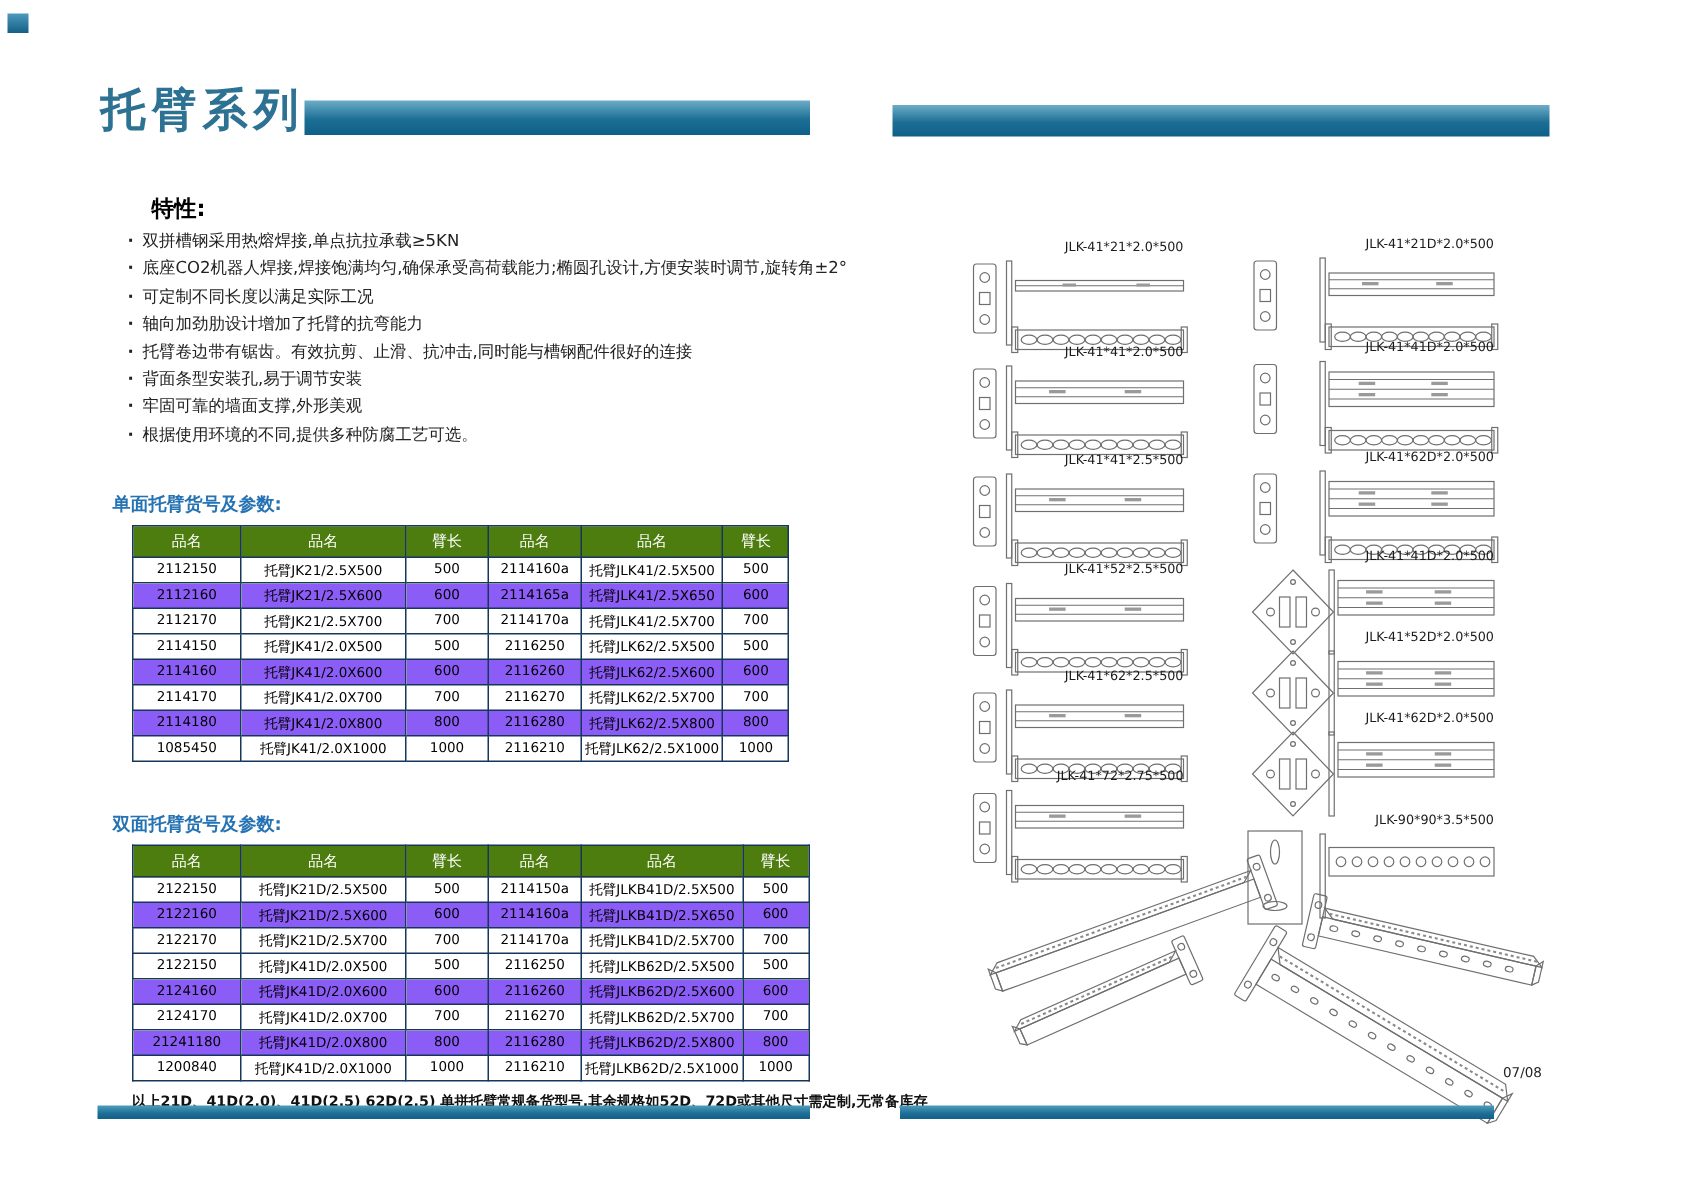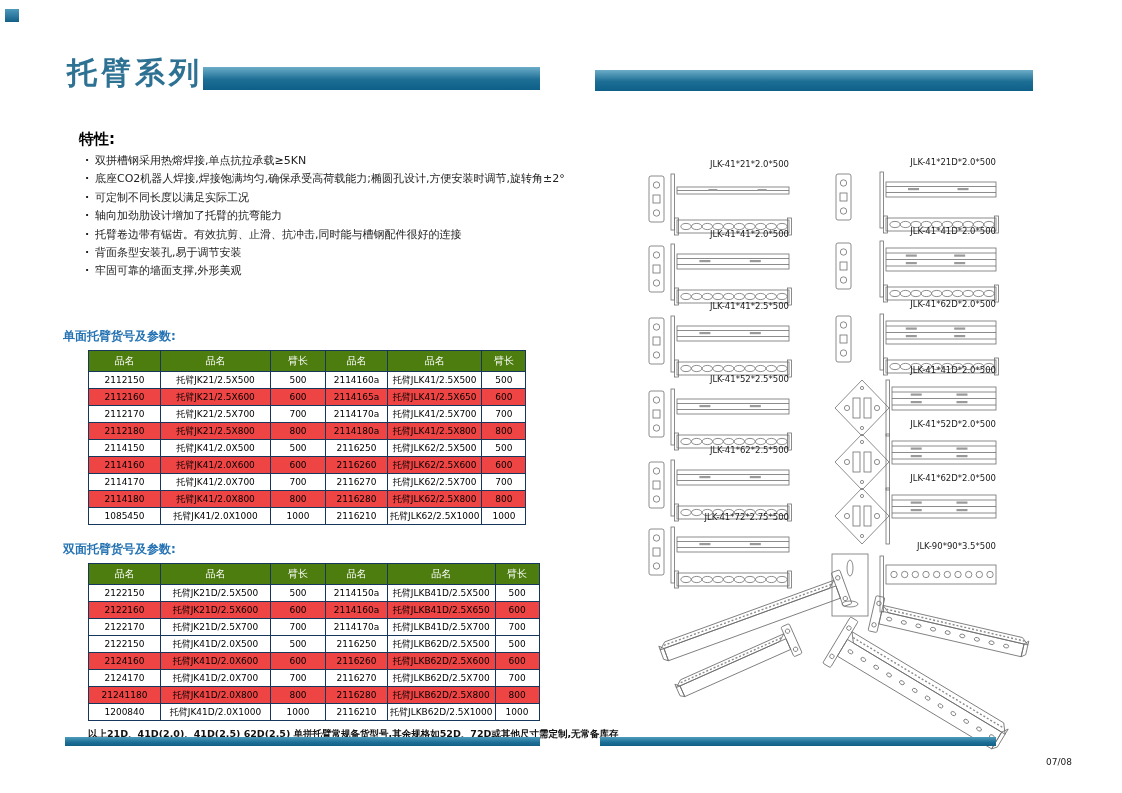--- a/index.html
+++ b/index.html
@@ -8,67 +8,68 @@
     font-family:"DejaVu Sans","Liberation Sans",sans-serif;color:#1a1a1a;
   }
   .corner-accent{position:absolute;left:5px;top:9px;width:14px;height:13px;
     background:linear-gradient(180deg,#4e9abd,#135f86);}
   
   .left-page{position:absolute;left:63px;top:0;width:500px;height:793px;}
   .page-title{position:absolute;left:4px;top:53px;margin:0;font-size:30px;font-weight:bold;
     color:#2d7193;letter-spacing:4px;white-space:nowrap;}
   .title-bar{position:absolute;left:140px;top:67px;width:337px;height:23px;
     background:linear-gradient(180deg,#6cadc8 0%,#1d6e95 55%,#0e6089 100%);}
-  .features-heading{position:absolute;left:16px;top:130px;margin:0;font-size:15px;
+  .features-heading{position:absolute;left:38px;top:130px;margin:0;font-size:15px;
     font-weight:bold;color:#000;}
   .features{position:absolute;left:22px;top:152px;width:482px;margin:0;padding:0;
     list-style:none;font-size:11px;line-height:18.4px;color:#222;}
   .features li{position:relative;padding-left:10px;}
   .features li:before{content:"·";position:absolute;left:0;top:0;font-weight:bold;}
   .table-block{position:absolute;left:0;width:500px;}
-  .section-heading{margin:0 0 5px 0;font-size:12px;font-weight:bold;color:#2573b3;}
+  .section-heading{margin:0 0 5px 12px;font-size:12px;font-weight:bold;color:#2573b3;}
   .param-table{border-collapse:collapse;margin-left:25px;table-layout:fixed;
     border:1.5px solid #16365c;}
   .param-table th{background:#4d7c0f;color:#ffffff;font-size:10px;font-weight:normal;
     height:20px;border:1px solid #16365c;padding:0;text-align:center;}
   .param-table td{font-size:9px;height:16px;border:1px solid #16365c;padding:0 2px;
     text-align:center;white-space:nowrap;overflow:hidden;color:#000;}
-  .param-table tr.alt td{background:#ef4444;}
+  .param-table tr.alt td{background:#8b5cf6;}
   .table-note{margin:7px 0 0 25px;font-size:9.5px;font-weight:bold;color:#111;
     white-space:nowrap;}
   .bottom-bar{position:absolute;height:9px;
     background:linear-gradient(180deg,#4f9cbc,#1c6e96 60%,#135f86);}
   .bottom-bar.left-b{left:2px;top:737px;width:475px;}
   
   .right-page{position:absolute;left:592px;top:0;width:470px;height:652px;}
   .top-bar{position:absolute;left:3px;top:70px;width:438px;height:21px;
     background:linear-gradient(180deg,#6cadc8 0%,#1d6e95 55%,#0e6089 100%);}
   .drawing{position:absolute;}
   .dlabel{font-size:8.5px;fill:#1a1a1a;font-family:"DejaVu Sans","Liberation Sans",sans-serif;}
   .bottom-bar.right-b{left:8px;top:737px;width:396px;}
-  .page-number{position:absolute;left:410px;top:757px;font-size:9px;color:#222;margin-left:44px;}
+  .page-number{position:absolute;left:410px;top:711px;font-size:9px;color:#222;}
   #iso-svg{position:absolute;left:0;top:0;}
 </style>
 </head>
 <body>
 
 <div class="corner-accent"></div>
 
 <section class="left-page">
   <h1 class="page-title">托臂系列</h1>
   <div class="title-bar"></div>
   <h2 class="features-heading">特性:</h2>
   <ul class="features" id="features">
       <li>双拼槽钢采用热熔焊接,单点抗拉承载≥5KN</li>
       <li>底座CO2机器人焊接,焊接饱满均匀,确保承受高荷载能力;椭圆孔设计,方便安装时调节,旋转角±2°</li>
       <li>可定制不同长度以满足实际工况</li>
       <li>轴向加劲肋设计增加了托臂的抗弯能力</li>
       <li>托臂卷边带有锯齿。有效抗剪、止滑、抗冲击,同时能与槽钢配件很好的连接</li>
       <li>背面条型安装孔,易于调节安装</li>
       <li>牢固可靠的墙面支撑,外形美观</li>
+      <li>根据使用环境的不同,提供多种防腐工艺可选。</li>
     </ul>
   <div id="left-sections">
       <div class="table-block" style="top: 328px;">
         <h3 class="section-heading">单面托臂货号及参数:</h3>
         <table class="param-table">
           <colgroup>
             <col style="width: 72px;">
             <col style="width: 110px;">
             <col style="width: 55px;">
             <col style="width: 62px;">
@@ -102,28 +103,20 @@
               <td>托臂JLK41/2.5X650</td>
               <td>600</td>
             </tr>
             <tr>
               <td>2112170</td>
               <td>托臂JK21/2.5X700</td>
               <td>700</td>
               <td>2114170a</td>
               <td>托臂JLK41/2.5X700</td>
               <td>700</td>
-            </tr>
-            <tr class="alt">
-              <td>2112180</td>
-              <td>托臂JK21/2.5X800</td>
-              <td>800</td>
-              <td>2114180a</td>
-              <td>托臂JLK41/2.5X800</td>
-              <td>800</td>
             </tr>
             <tr>
               <td>2114150</td>
               <td>托臂JK41/2.0X500</td>
               <td>500</td>
               <td>2116250</td>
               <td>托臂JLK62/2.5X500</td>
               <td>500</td>
             </tr>
             <tr class="alt">

